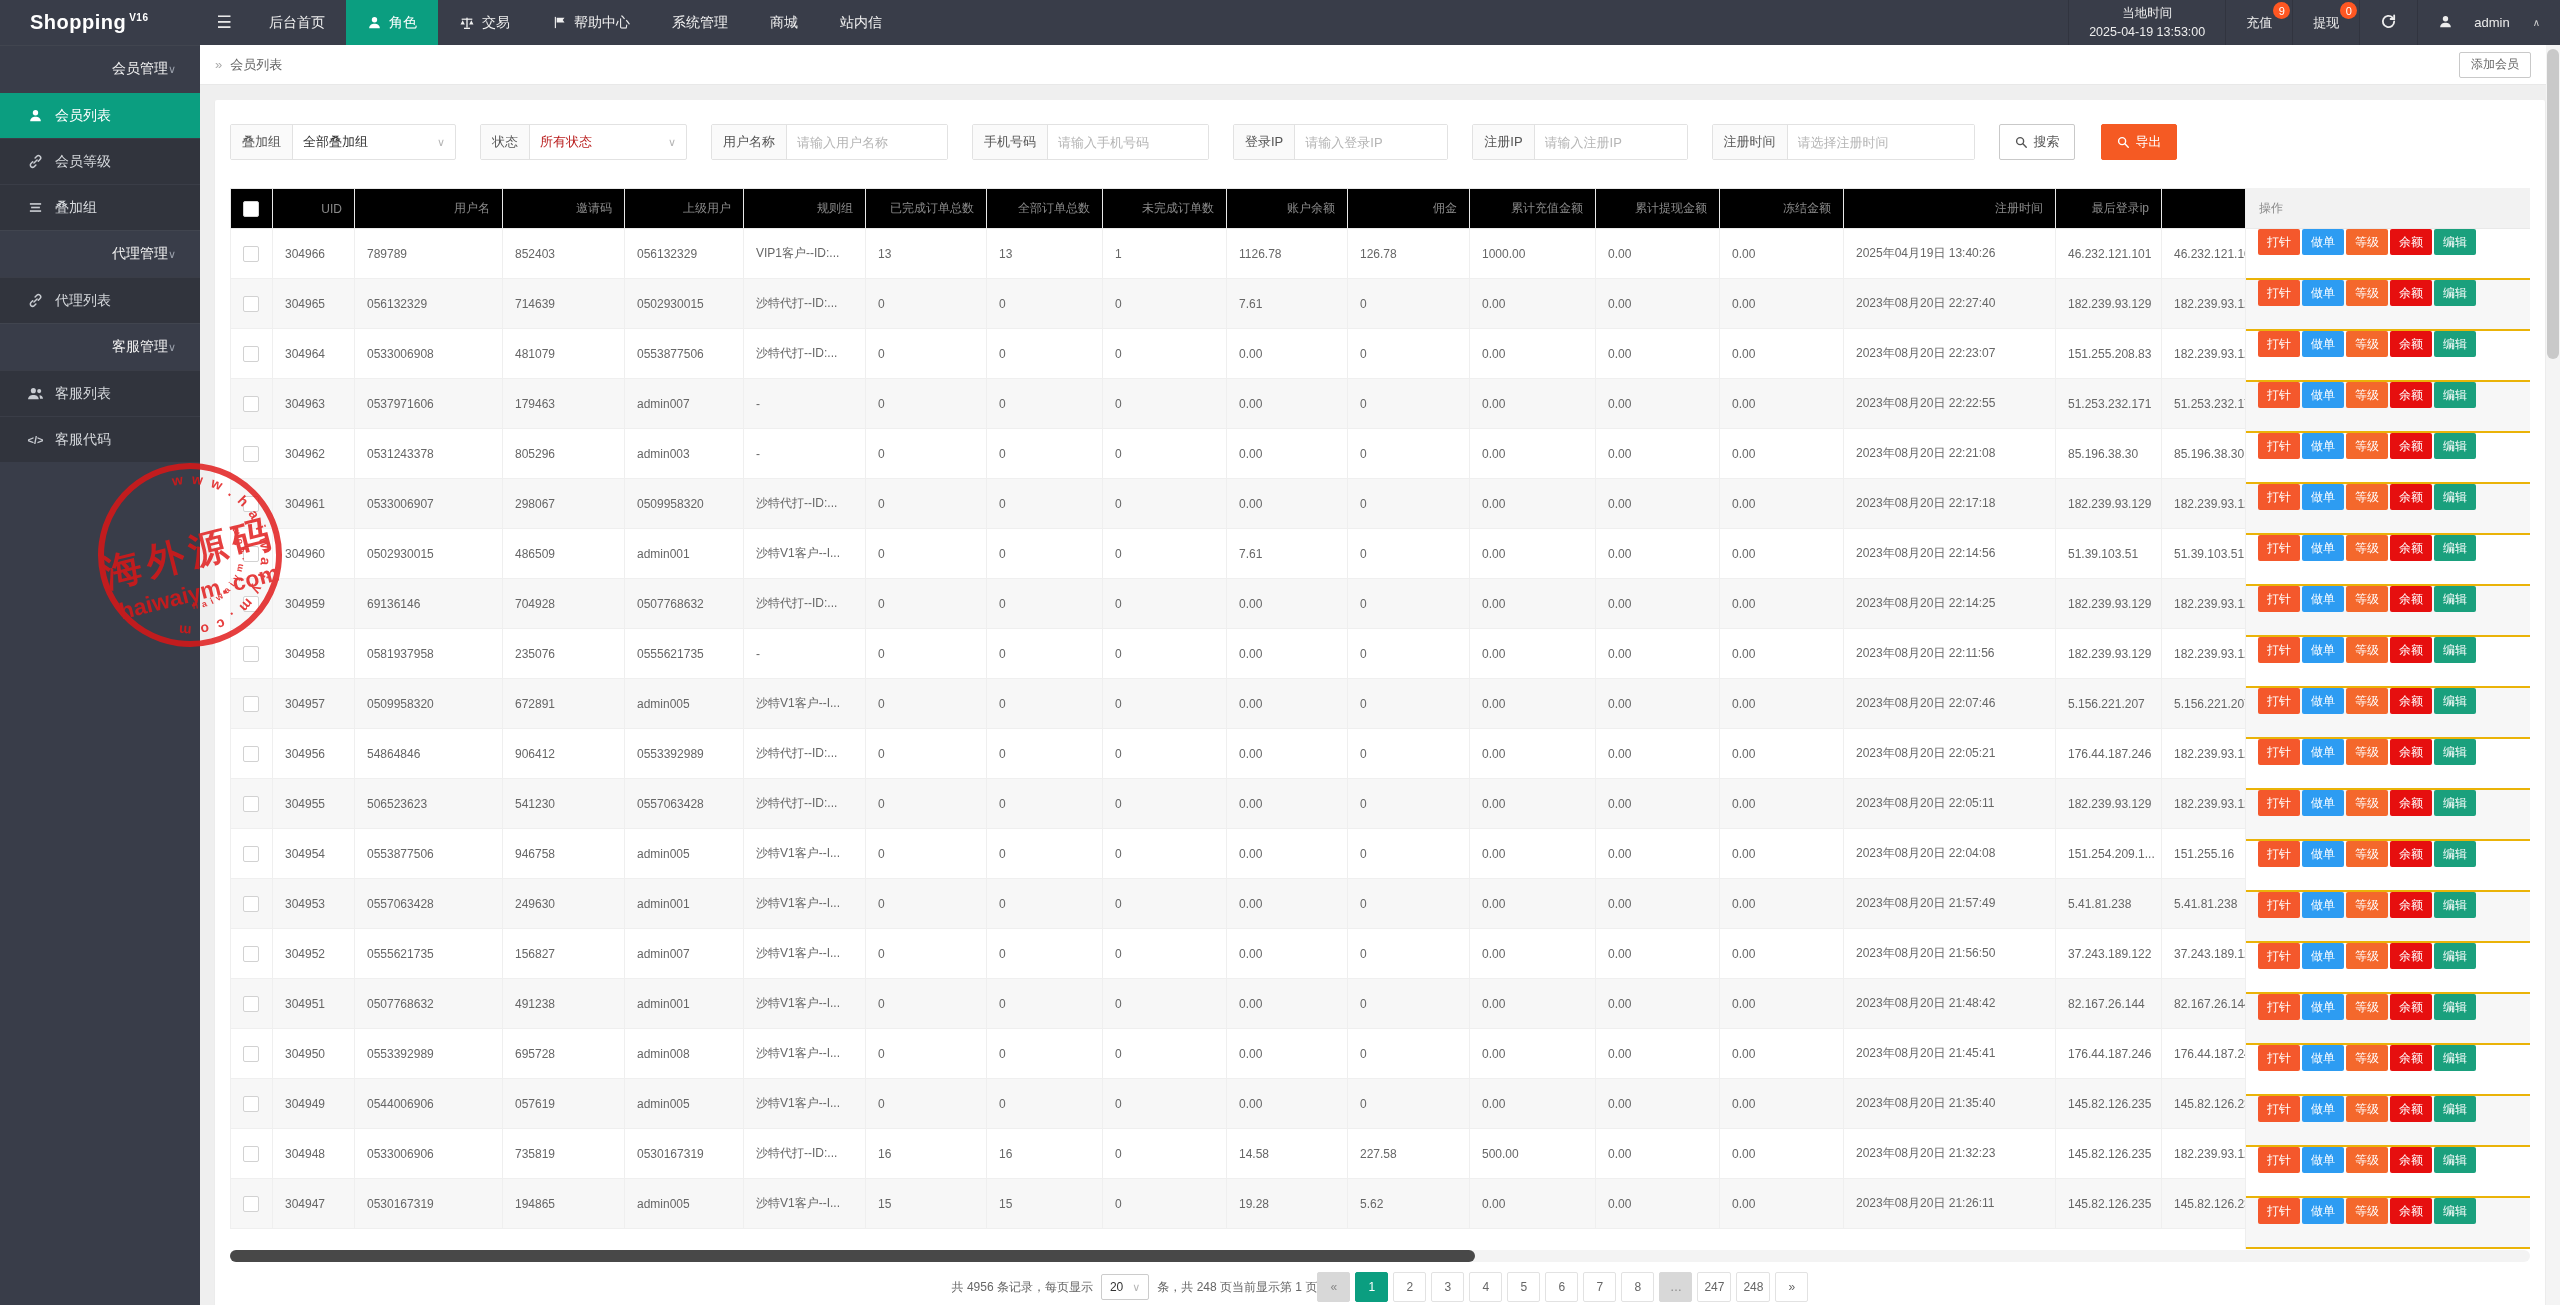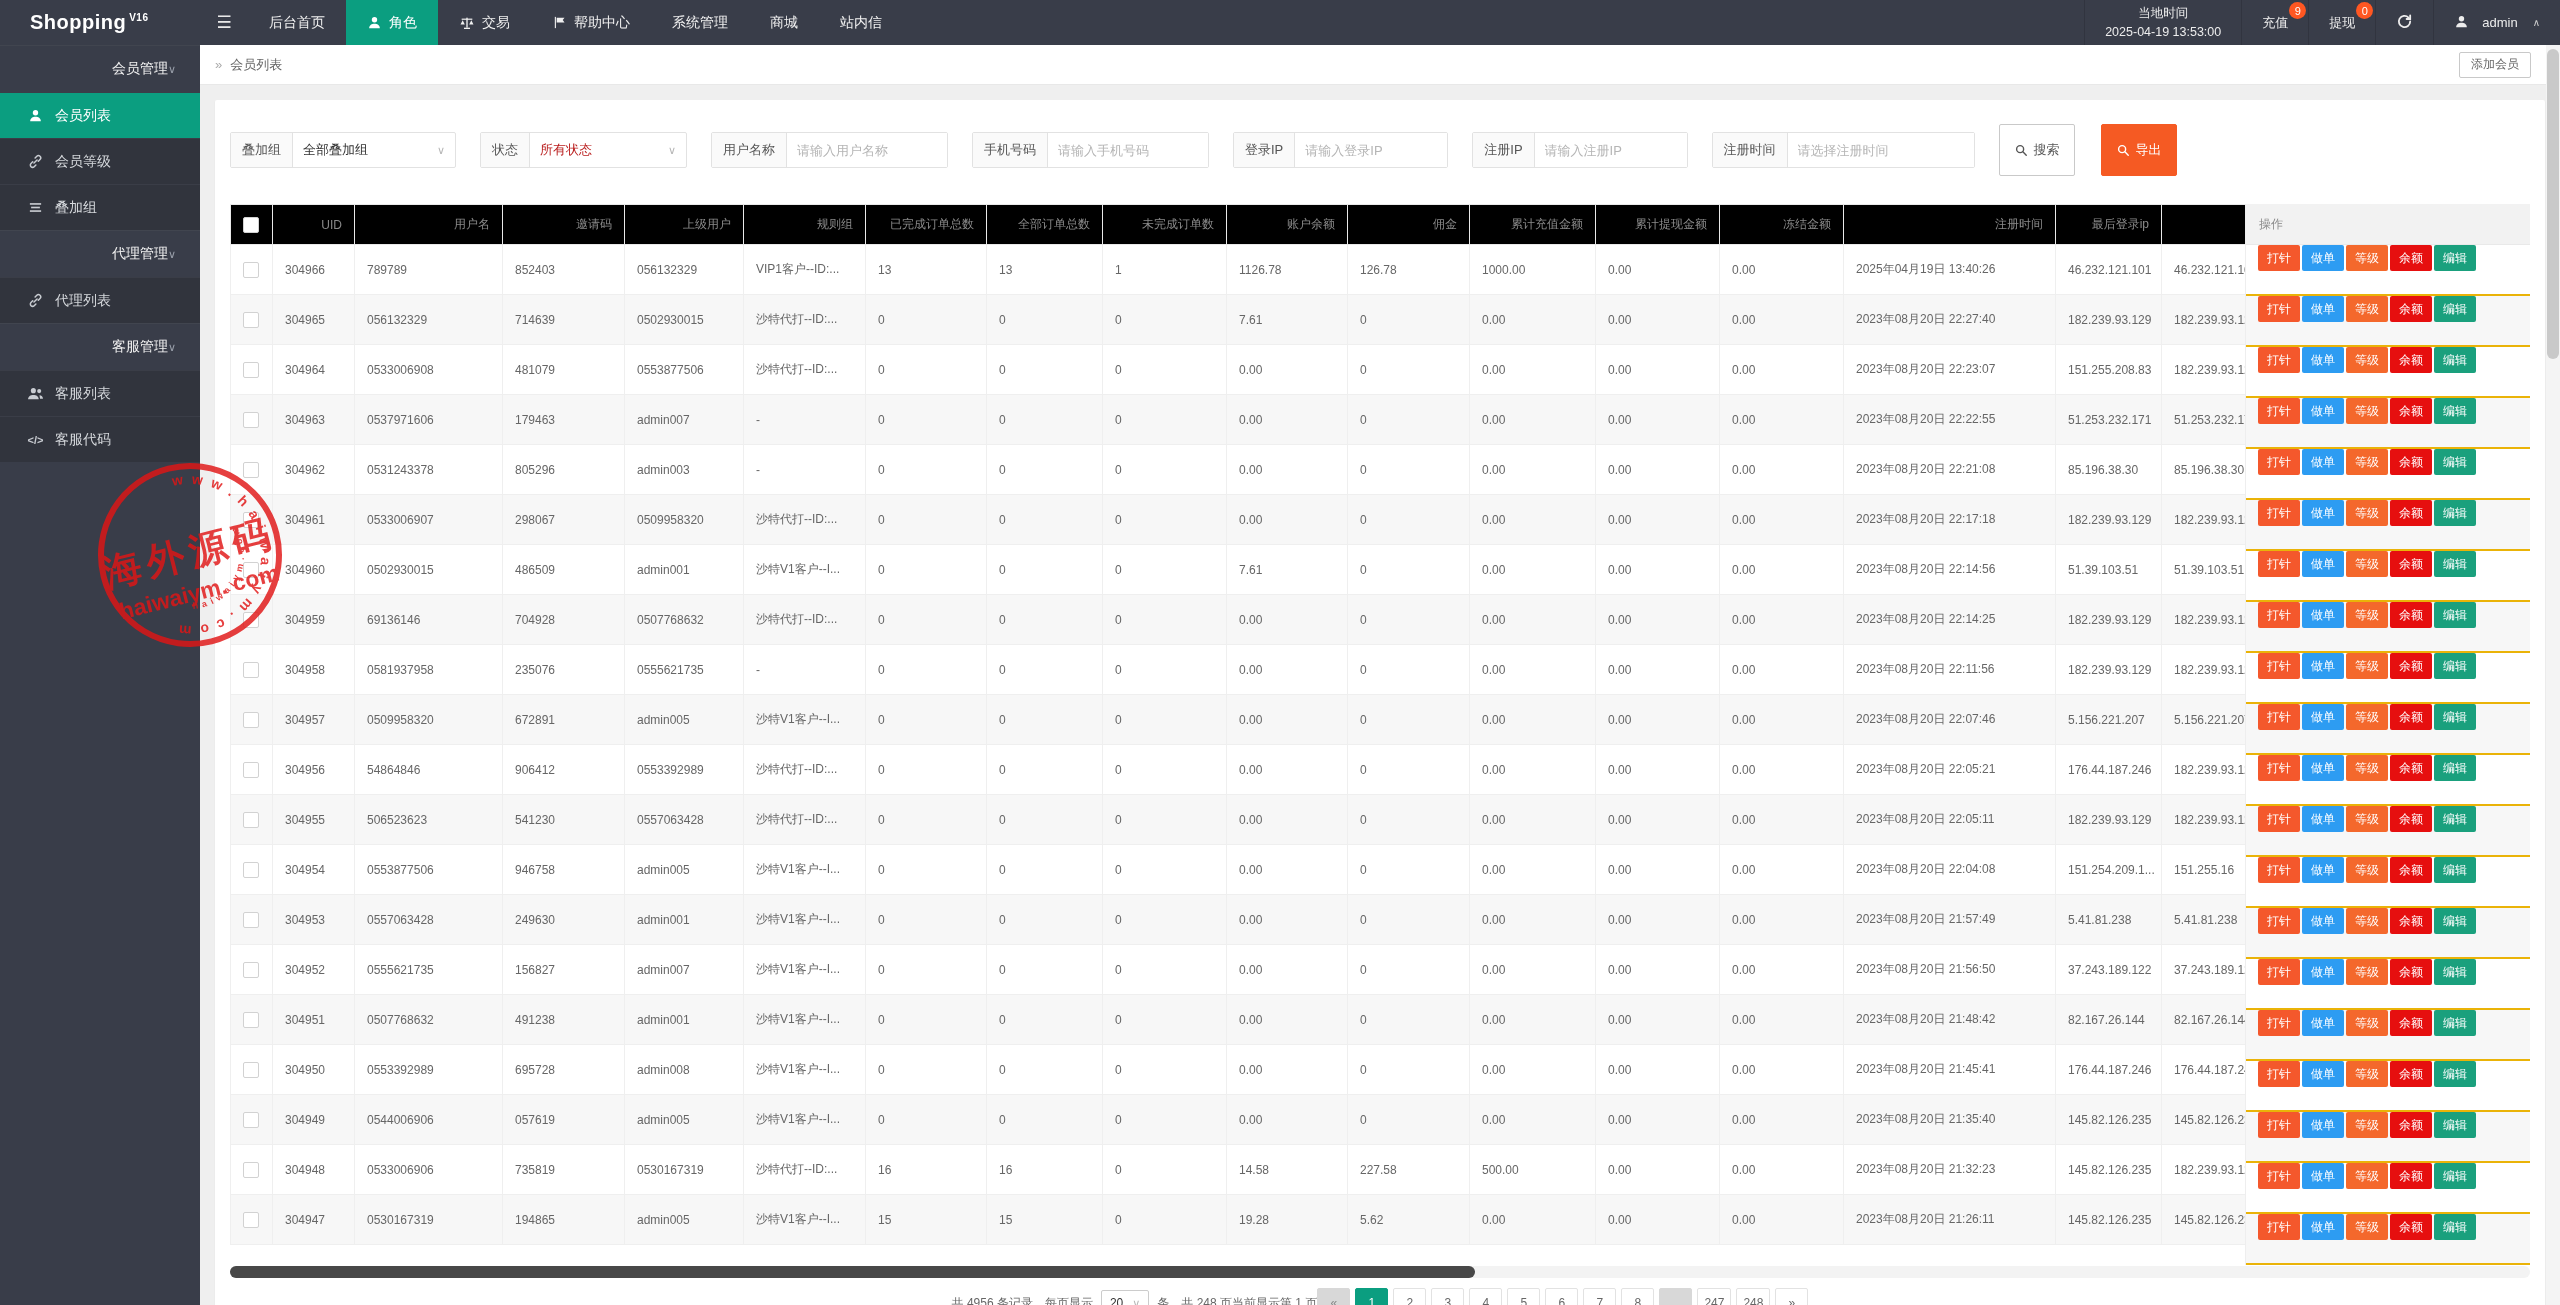--- a/index.html
+++ b/index.html
@@ -11,21 +11,21 @@
   .logo sup{font-size:10px;font-weight:bold;margin-left:3px;margin-top:-10px}
   .burger{width:48px;display:flex;align-items:center;justify-content:center;color:#e8e8e8;font-size:17px;cursor:pointer}
   .nav-menu{display:flex;align-items:stretch}
   .nav-item{display:flex;align-items:center;gap:7px;padding:0 21px;color:#f0f0f0;font-size:14px;cursor:pointer;white-space:nowrap}
   .nav-item.active{background:#0b9e80;color:#fff}
   .nav-item .nicon{display:flex;align-items:center}
   .nav-right{margin-left:auto;display:flex;align-items:stretch}
   .nav-sec{display:flex;align-items:center;padding:0 20px;border-left:1px solid #31343f;color:#ededed;font-size:13px;position:relative;cursor:pointer;white-space:nowrap}
   .nav-time{flex-direction:column;justify-content:center;line-height:1.5;font-size:12.5px;text-align:center;cursor:default}
   .badge{position:absolute;top:2px;right:2px;min-width:17px;height:17px;border-radius:9px;background:#ff5722;color:#fff;font-size:11px;display:flex;align-items:center;justify-content:center;padding:0 4px;font-style:normal}
-  .nav-user{gap:13px}
+  .nav-user{gap:21px}
   .caret-up{font-size:10px;color:#cfcfcf;margin-left:2px}
   
   .sidebar{position:absolute;left:0;top:45px;bottom:0;width:200px;background:#393D49;z-index:30}
   .sgroup-h{height:47px;display:flex;align-items:center;justify-content:flex-end;padding:0 24px;color:#f2f2f2;font-size:14px;cursor:pointer;border-top:1px solid #41454f}
   .sgroup-h .sg-caret{color:#9aa0ab;font-size:11px}
   .sitem{height:46px;display:flex;align-items:center;gap:11px;padding:0 27px;color:#d6d9dd;font-size:14px;background:#31343d;cursor:pointer;border-top:1px solid #3a3d47}
   .sitem .sicon{display:flex;align-items:center;width:17px;justify-content:center;color:#c9ccd2;font-size:11px;font-weight:bold}
   .sitem.active{background:#0b9e80;color:#fff}
   .sitem.active .sicon{color:#fff}
   
@@ -38,21 +38,21 @@
   
   .filters{display:flex;align-items:center;gap:24px;padding-top:24px}
   .fg{display:flex;align-items:stretch;height:36px;border:1px solid #e2e2e2;border-radius:2px;background:#fff}
   .flabel{display:flex;align-items:center;padding:0 11px;background:#fafafa;color:#555;font-size:13px;border-right:1px solid #e2e2e2;white-space:nowrap}
   .fsel{display:flex;align-items:center;justify-content:space-between;padding:0 10px;cursor:pointer}
   .fval{font-size:13px;color:#333}
   .fval.muted{color:#b91c1c}
   .fcaret{color:#b5b5b5;font-size:11px;margin-left:10px}
   .fg input{border:none;outline:none;padding:0 10px;font-size:13px;color:#333;font-family:inherit}
   .fg input::placeholder{color:#b5b5b5}
-  .btn{height:52px;display:flex;align-items:center;gap:6px;padding:0 14px;border-radius:2px;font-size:13px;cursor:pointer;white-space:nowrap}
+  .btn{height:36px;display:flex;align-items:center;gap:6px;padding:0 14px;border-radius:2px;font-size:13px;cursor:pointer;white-space:nowrap}
   .btn-search{background:#fff;border:1px solid #c9c9c9;color:#555}
   .btn-export{background:#f55a23;border:1px solid #f55a23;color:#fff;margin-left:2px}
   
   .table-zone{position:relative;margin-top:28px;height:1061px;overflow:hidden}
   .table-clip{width:2300px;overflow:hidden;height:100%}
   table{border-collapse:collapse;table-layout:fixed;width:2091px}
   th{background:#000000;height:40px;font-weight:normal;color:#8a8a8a;font-size:12px;text-align:right;padding:0 12px;border:1px solid #e9e9e9;white-space:nowrap;overflow:hidden}
   td{height:50px;color:#666;font-size:12px;padding:0 12px;border:1px solid #efefef;white-space:nowrap;overflow:hidden;background:transparent}
   tbody tr:nth-child(even){background:#f7f7f7}
   .ckb{width:16px;height:16px;border:1px solid #d2d2d2;border-radius:2px;background:#fff;cursor:pointer}

